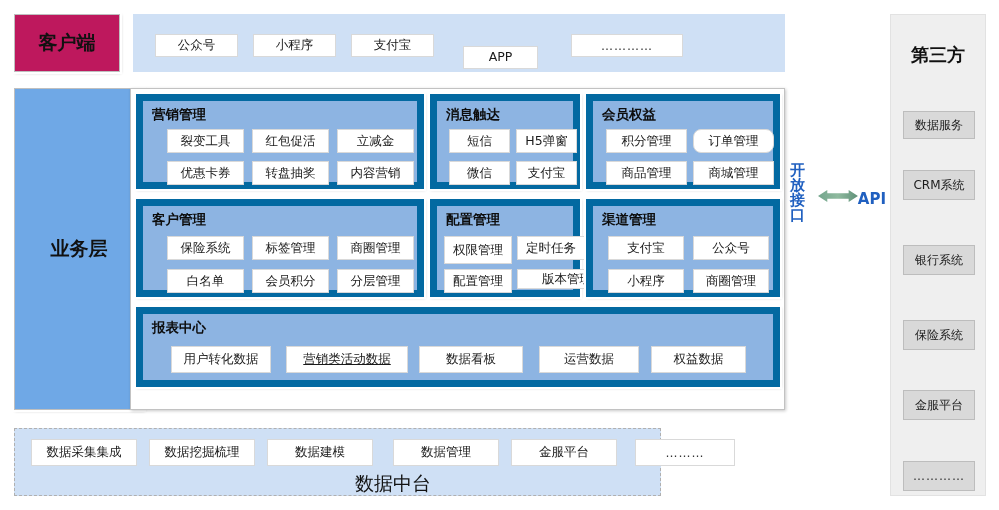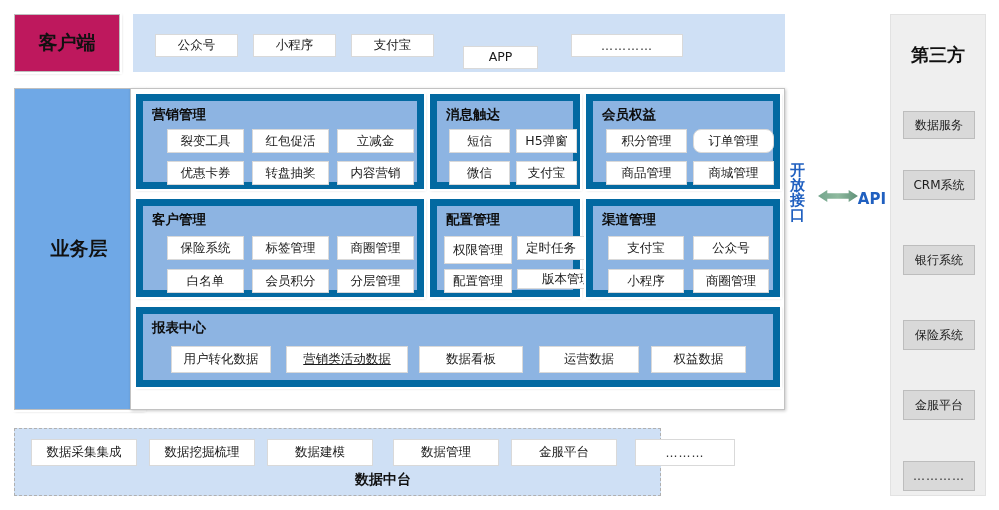--- a/index.html
+++ b/index.html
@@ -67,21 +67,21 @@
     display:flex;align-items:center;justify-content:center;
     font-size:12px;color:#1a1a1a;box-sizing:border-box;white-space:nowrap;
   }
 
   
   #data-platform{
     background:#cfe0f5;
     border:1px dashed #b0b0b0;
   }
   #data-platform-title{
-    position:absolute;font-size:14px;font-weight:bold;color:#111;
+    position:absolute;font-size:19px;font-weight:normal;color:#111;
     white-space:nowrap;
   }
 </style>
 </head>
 <body>
 
 <div class="abs layer-label" id="client-layer-label" style="left:14px;top:14px;width:106px;height:58px;">
   <span>客户端</span>
 </div>
 

